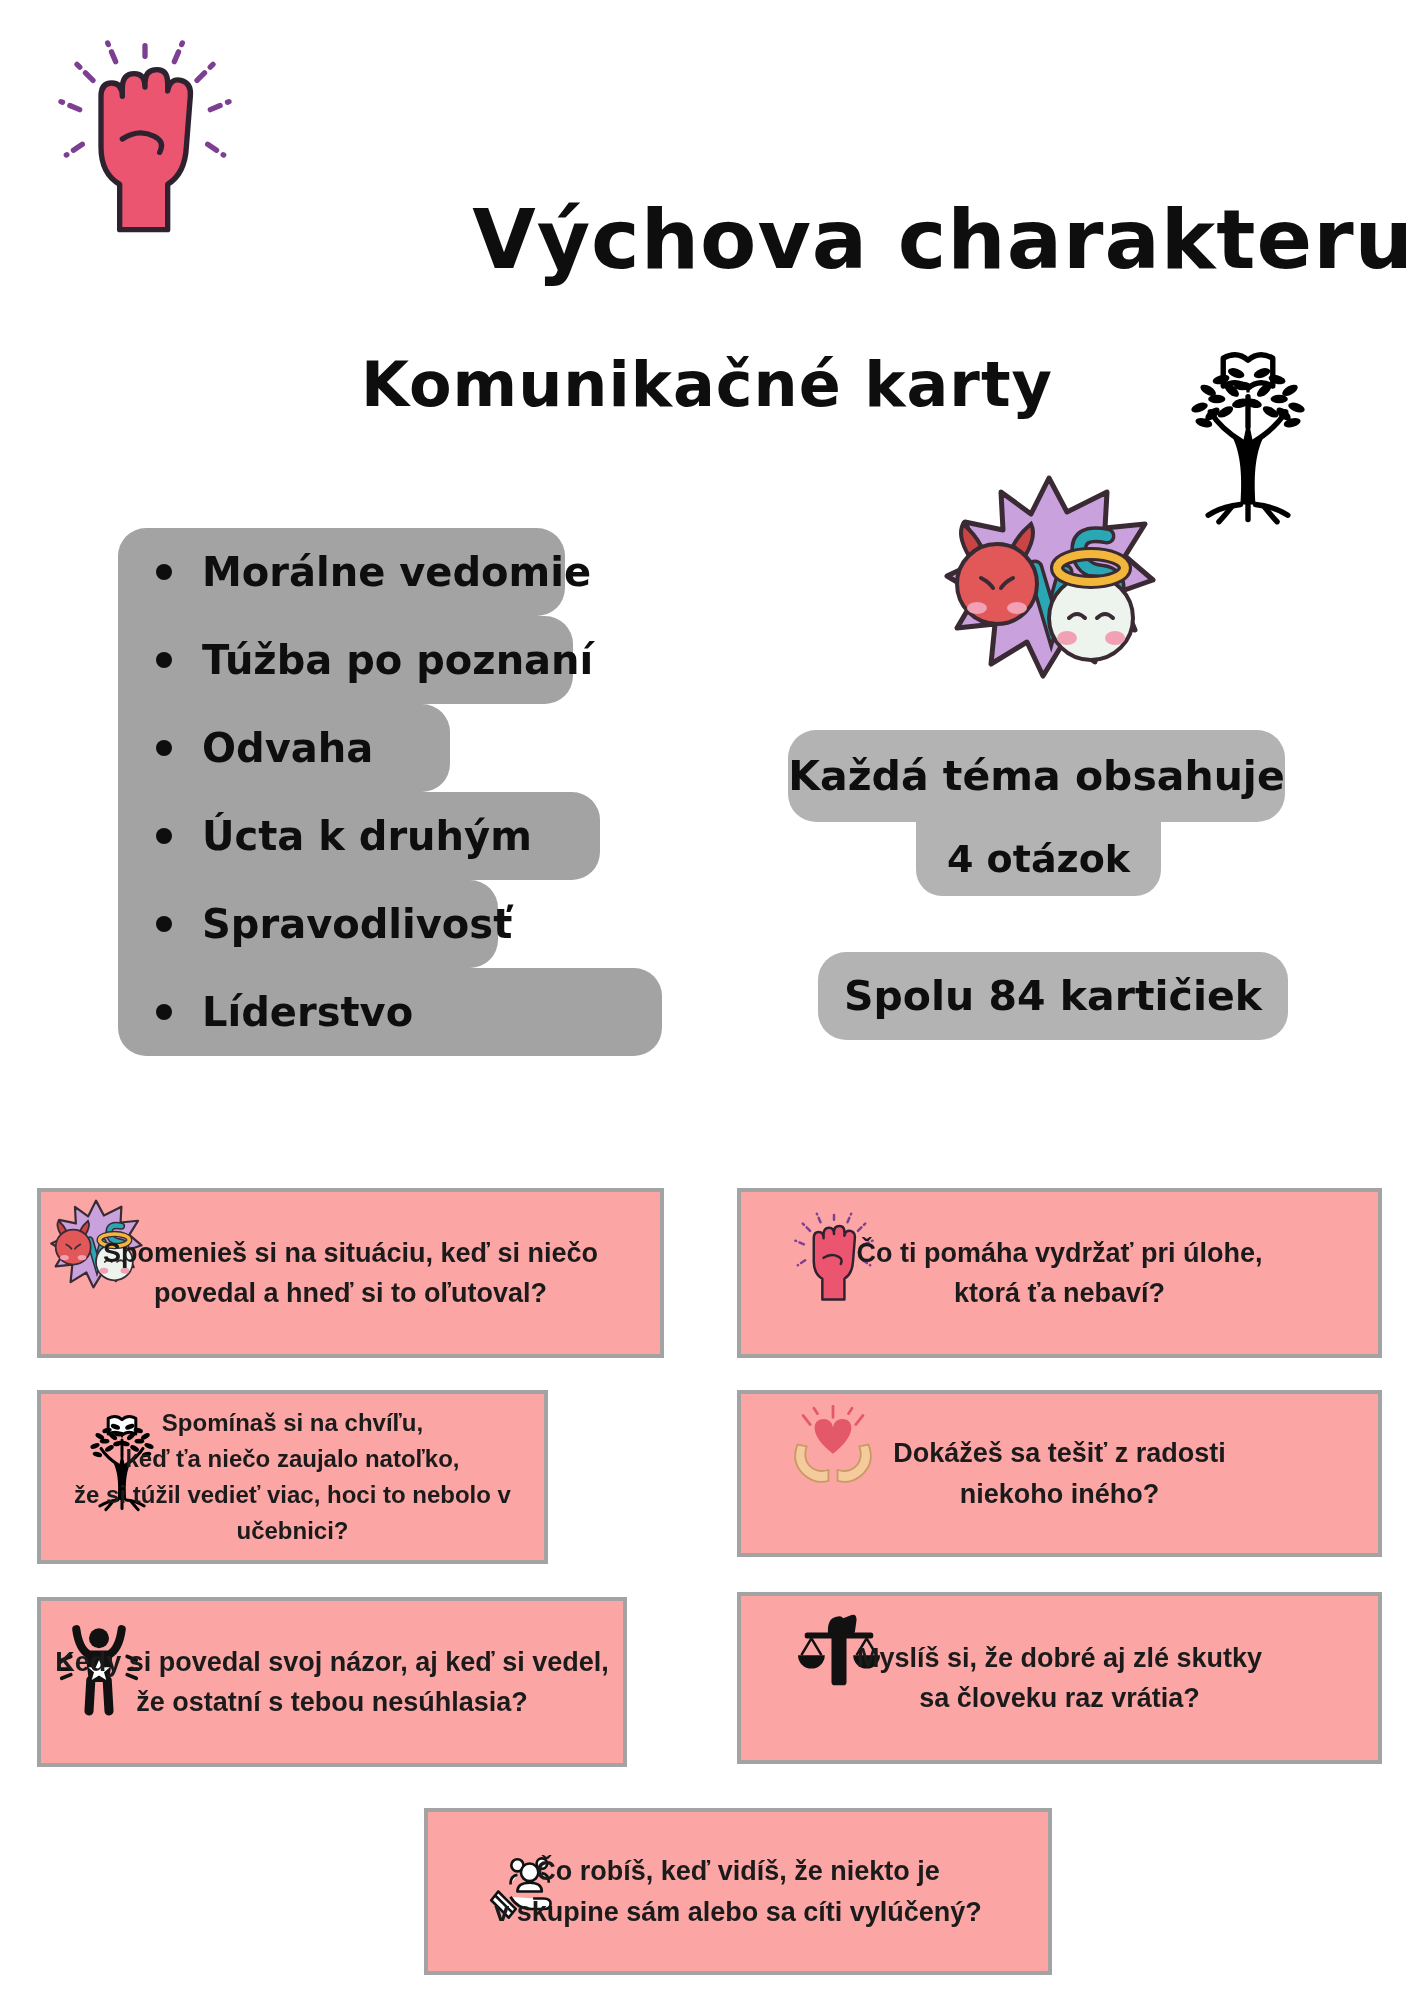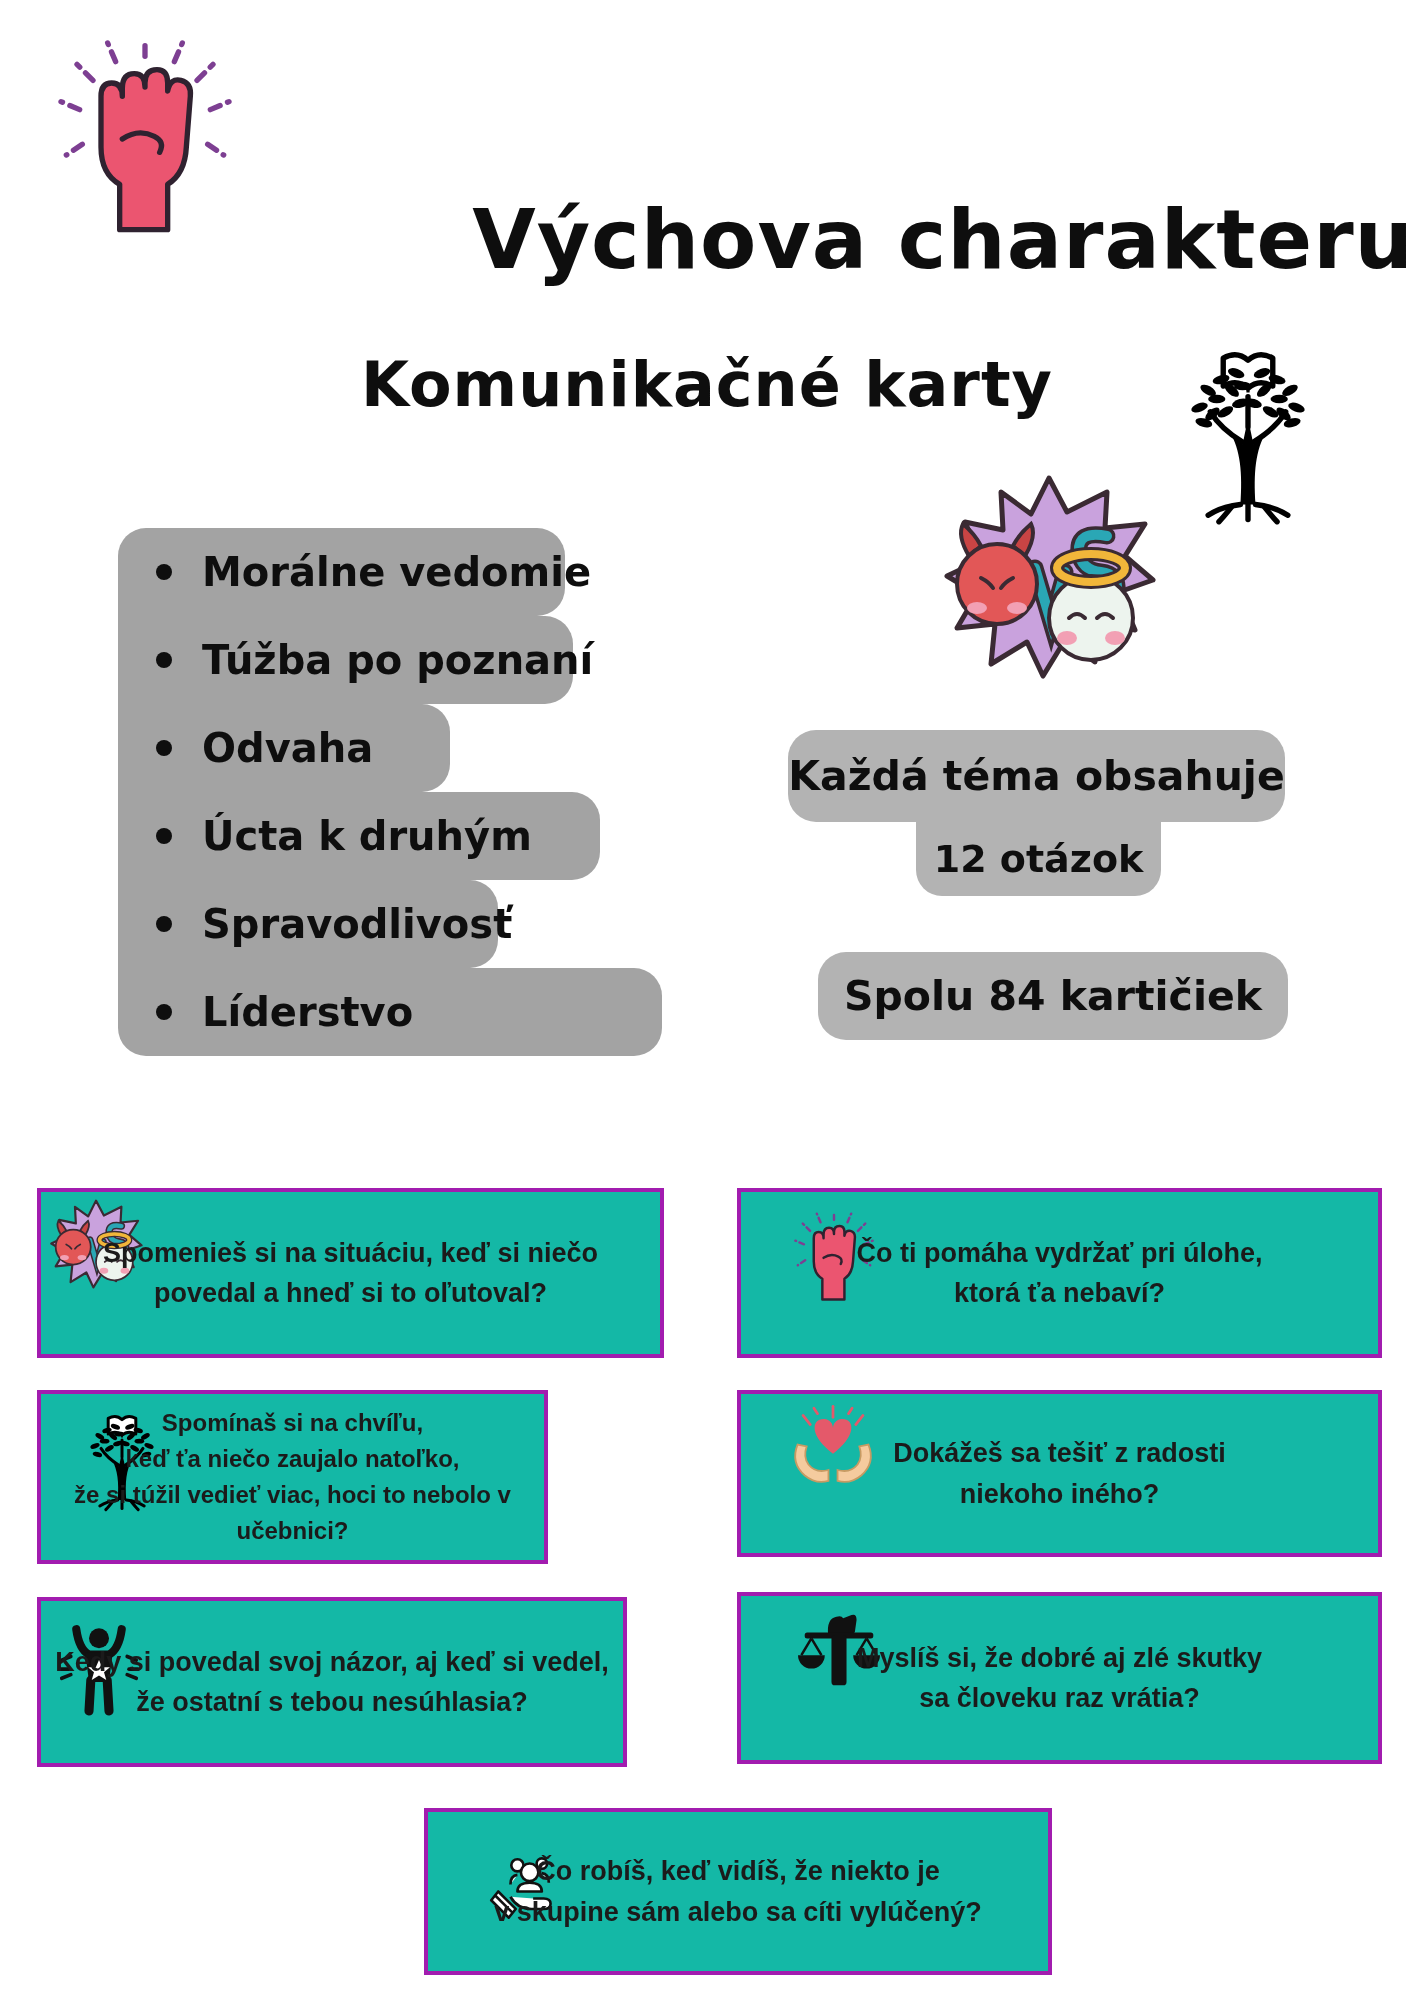--- a/index.html
+++ b/index.html
@@ -35,21 +35,21 @@
   .topic-row:nth-child(7){width:388px;}
 
   
   .badge{position:absolute;background:#b3b3b3;display:flex;align-items:center;justify-content:center;
          font-weight:800;color:#0e0e0e;}
   .badge-line1{left:788px;top:730px;width:497px;height:92px;border-radius:28px;font-size:41px;}
   .badge-line2{left:916px;top:822px;width:245px;height:74px;border-radius:0 0 26px 26px;font-size:38px;}
   .badge-total{left:818px;top:952px;width:470px;height:88px;border-radius:28px;font-size:41px;}
 
   
-  .card{position:absolute;background:#14b8a6;border:4px solid #a21caf;box-sizing:border-box;}
+  .card{position:absolute;background:#fca5a5;border:4px solid #a3a3a3;box-sizing:border-box;}
   .card-text{position:absolute;inset:0;display:flex;align-items:center;justify-content:center;
              text-align:center;font-family:"Liberation Sans",sans-serif;font-weight:700;
              font-size:27px;line-height:1.5;color:#1b1b1b;white-space:pre-line;z-index:2;}
   .card-icon{position:absolute;z-index:1;}
   .card1{left:37px;top:1188px;width:627px;height:170px;}
   .card2{left:737px;top:1188px;width:645px;height:170px;}
   .card3{left:37px;top:1390px;width:511px;height:174px;}
   .card4{left:737px;top:1390px;width:645px;height:167px;}
   .card5{left:37px;top:1597px;width:590px;height:170px;text-decoration:underline;}
   .card6{left:737px;top:1592px;width:645px;height:172px;}
@@ -185,21 +185,21 @@
       <span class="dot"></span>
       <span class="t-label">Spravodlivosť</span>
     </div>
     <div class="topic-row">
       <span class="dot"></span>
       <span class="t-label">Líderstvo</span>
     </div>
   </div>
 
   <div class="badge badge-line1">Každá téma obsahuje</div>
-  <div class="badge badge-line2">12 otázok</div>
+  <div class="badge badge-line2">4 otázok</div>
   <div class="badge badge-total">Spolu 84  kartičiek</div>
 
   <div class="card card1">
     <div class="card-icon c1-icon">
       <svg viewBox="0 0 220 210" width="100%" height="100%">
         <polygon points="110,6 128,40 168,20 166,56 206,52 186,84 214,108 180,120 196,158 158,150 156,190 126,168 104,204 88,170 52,192 56,152 18,156 38,122 8,104 42,88 26,50 64,58 62,20 92,42" fill="#c9a2dd" stroke="#3a2a33" stroke-width="5" stroke-linejoin="round"></polygon>
         <g stroke-linecap="round" fill="none">
           <path d="M96 96 L112 150 L126 100" stroke="#3a2a33" stroke-width="17"></path>
           <path d="M96 96 L112 150 L126 100" stroke="#2aa7b5" stroke-width="10"></path>
           <path d="M168 64 Q138 58 140 80 Q142 98 162 100 Q180 102 178 120 Q176 140 148 134" stroke="#3a2a33" stroke-width="17"></path>

